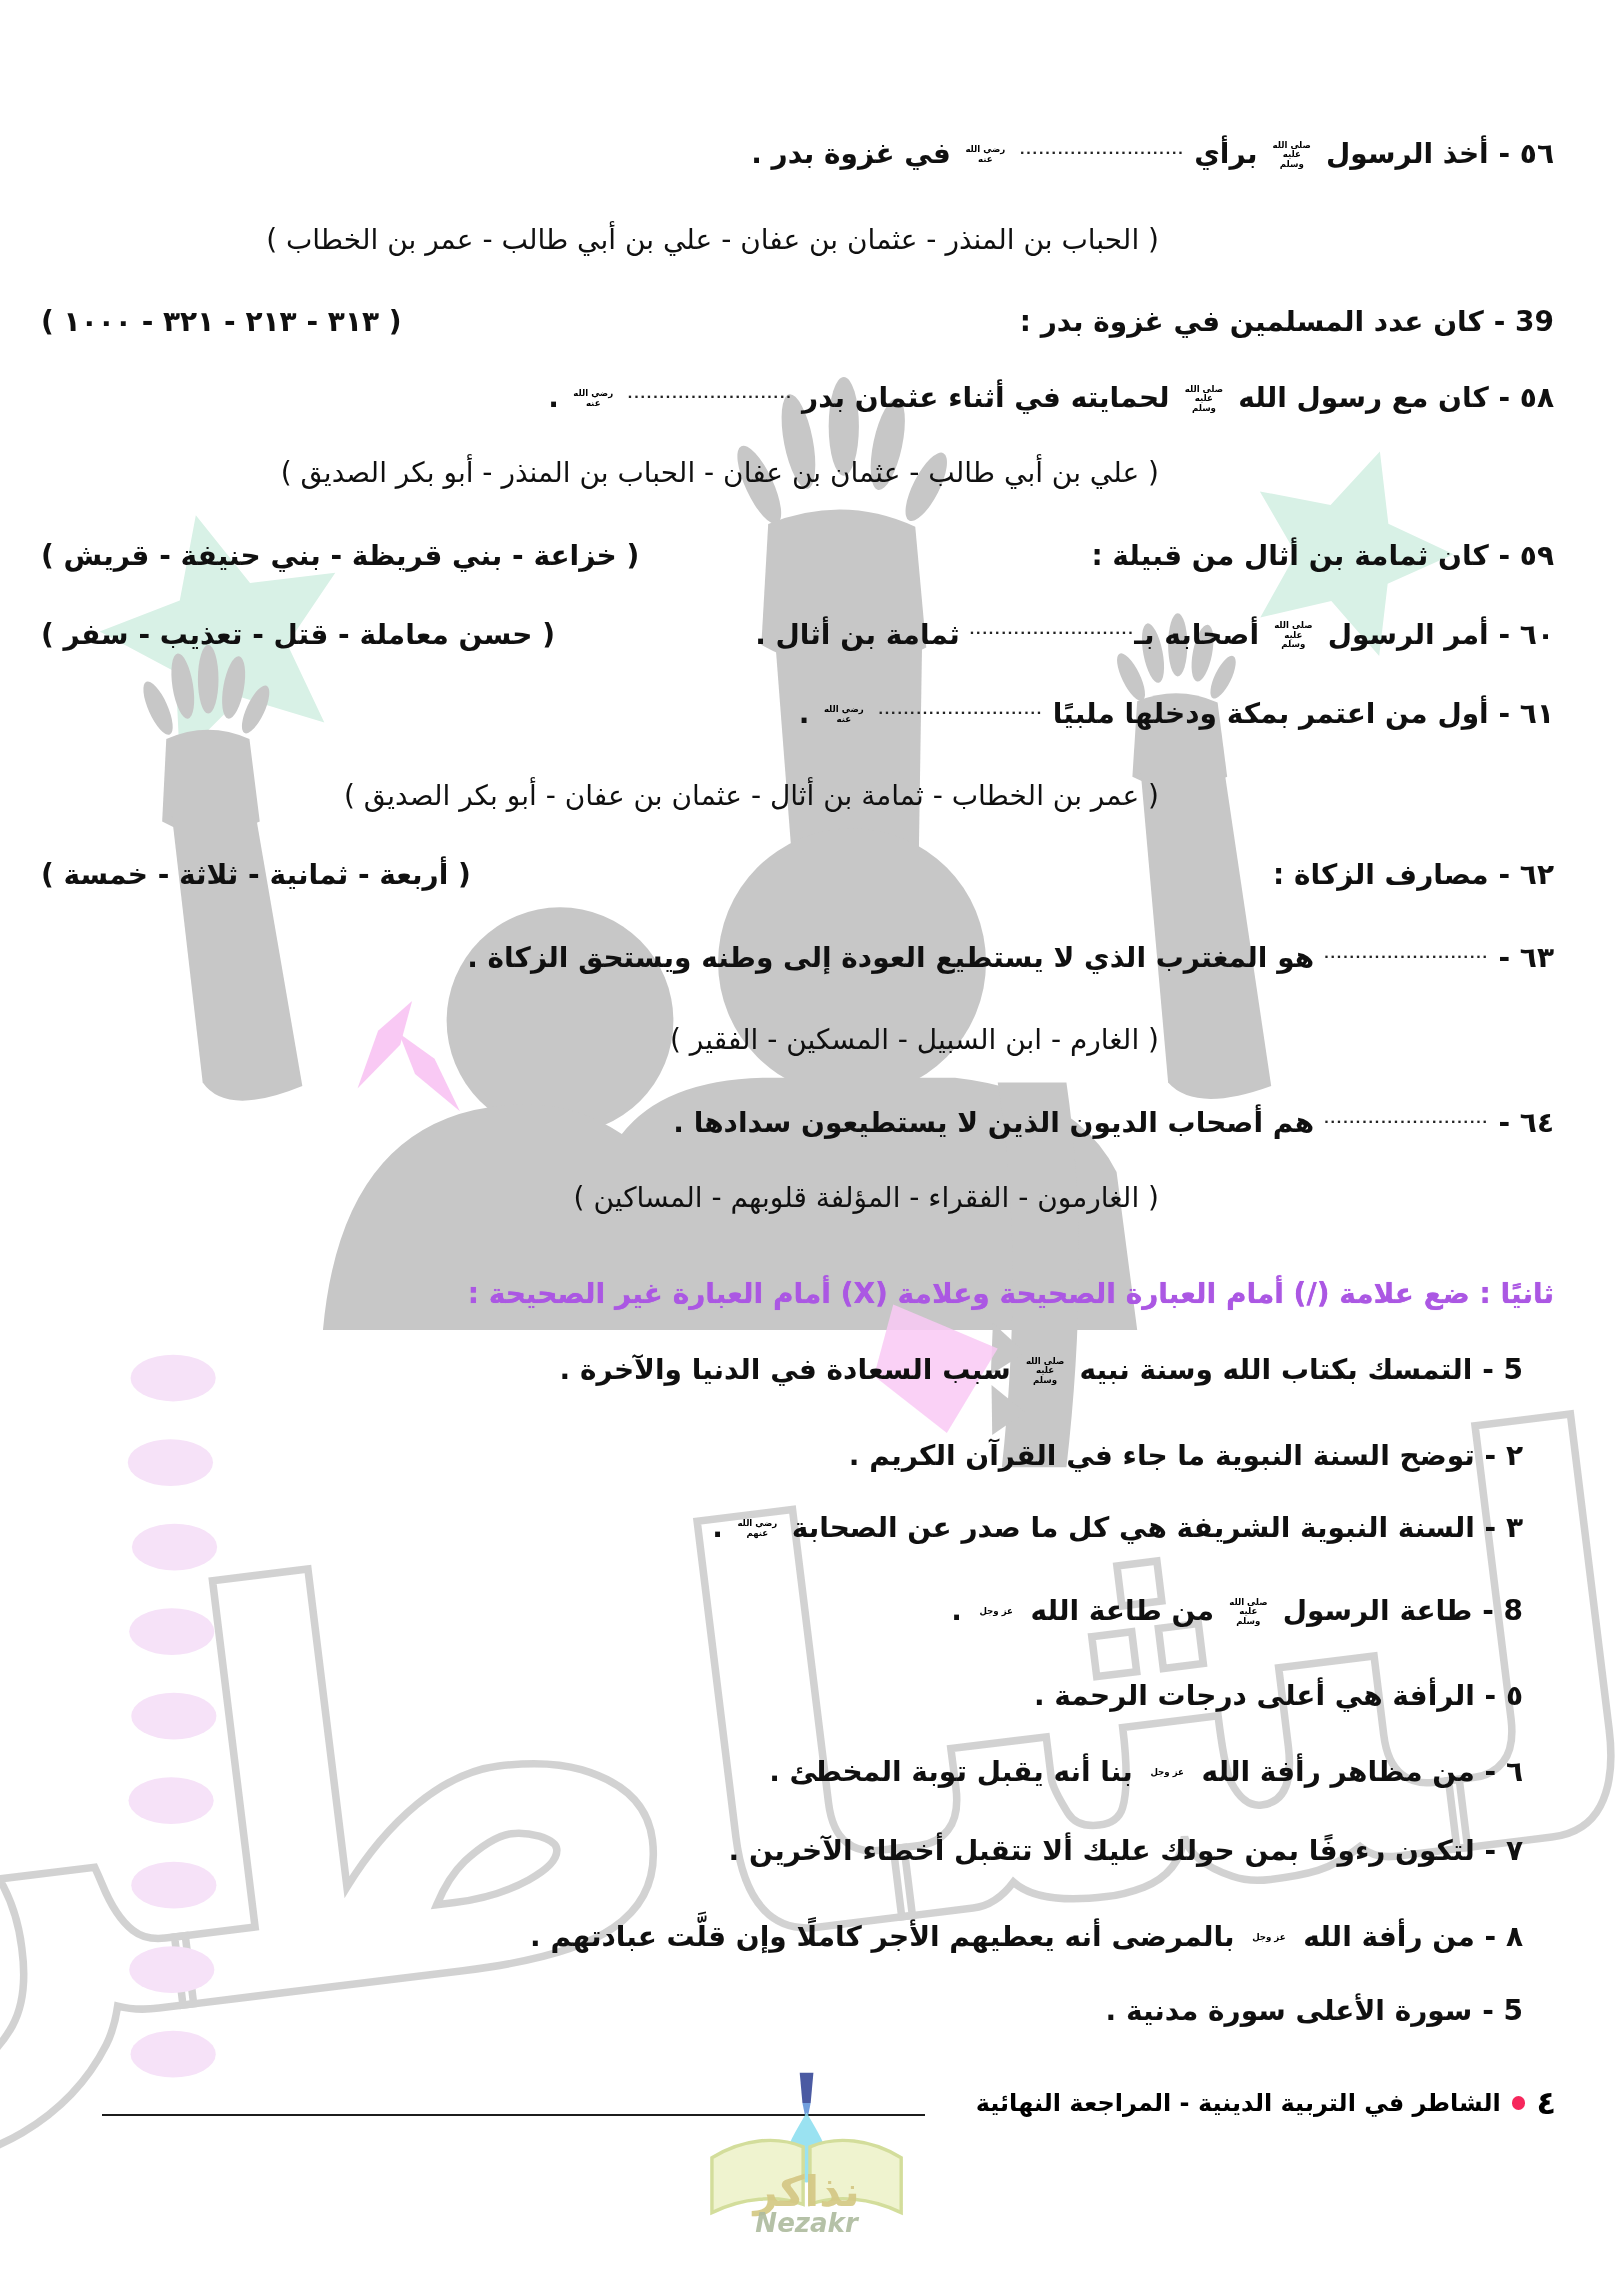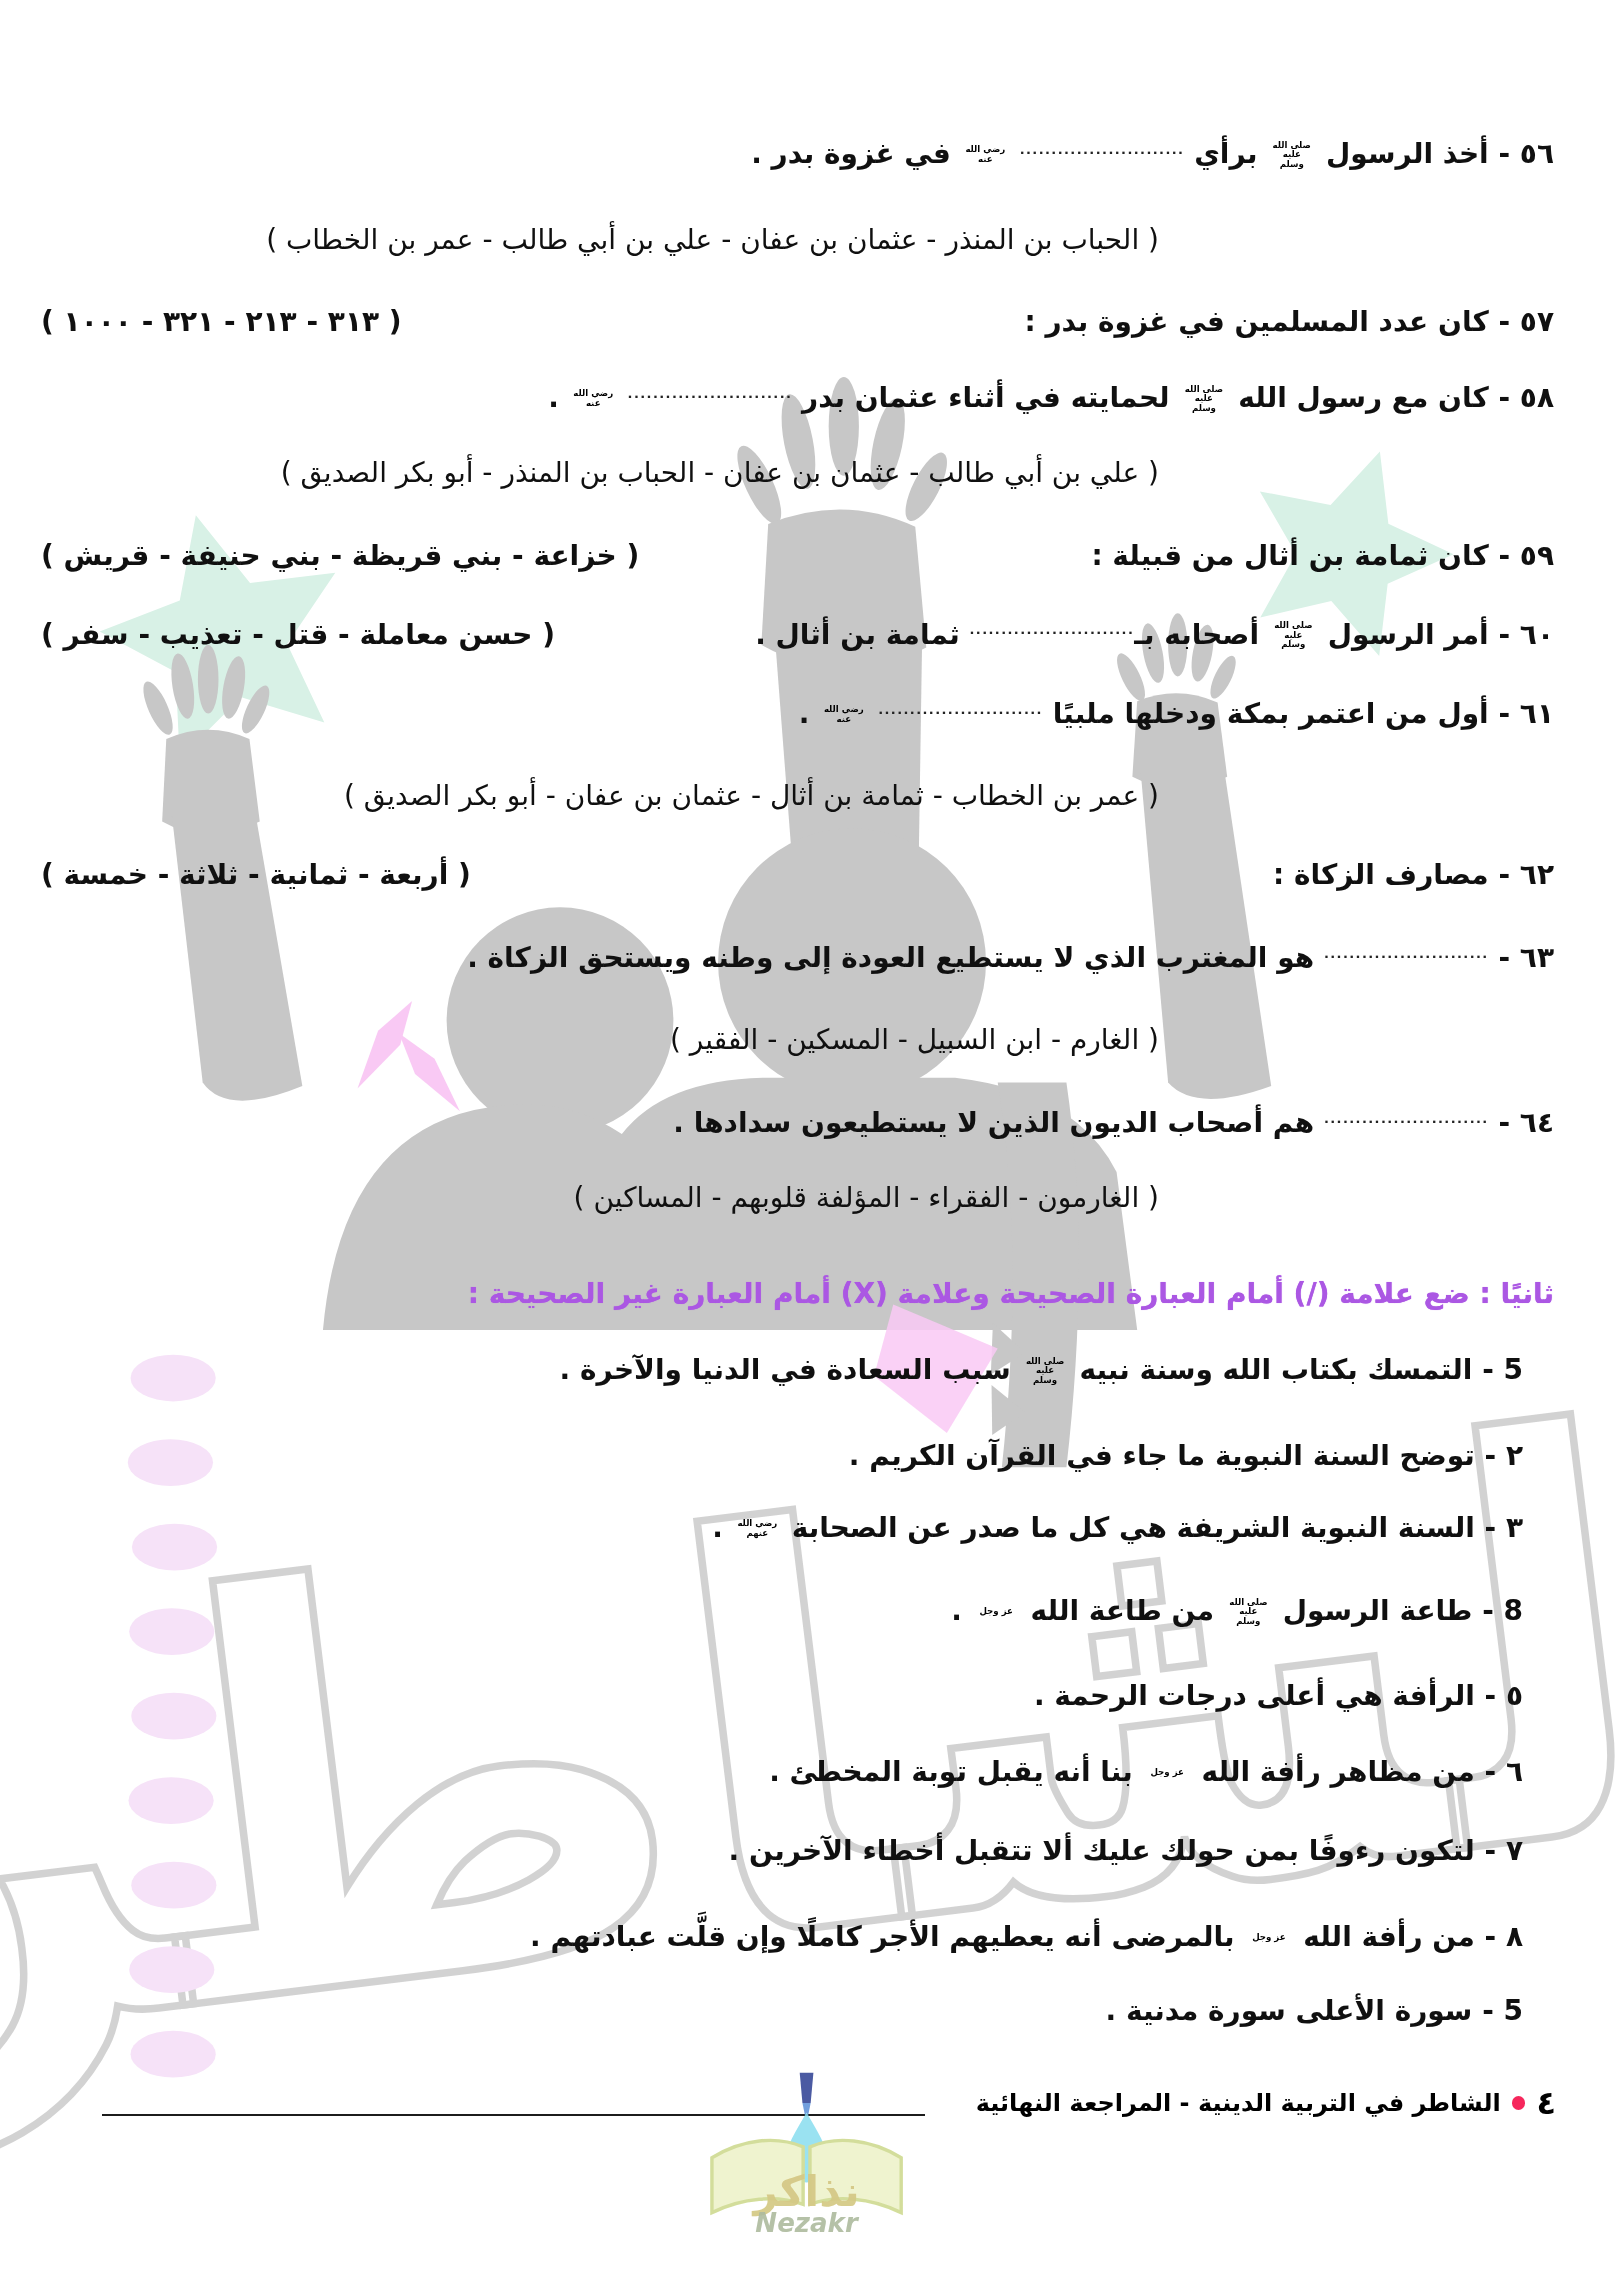--- a/index.html
+++ b/index.html
@@ -135,21 +135,21 @@
       <ellipse cx="253" cy="2743" rx="62" ry="34"></ellipse>
       <ellipse cx="250" cy="2866" rx="62" ry="34"></ellipse>
       <ellipse cx="252" cy="2989" rx="62" ry="34"></ellipse>
     </g>
   </svg>
 
   <main class="content" id="rows-container">
       <div class="row" style="top: 124px;"><span class="q-part"><span>٥٦ - أخذ الرسول </span><span class="hon">صلى الله عليه وسلم</span><span> برأي </span><span class="blank">..........................</span><span> </span><span class="hon">رضي الله عنه</span><span> في غزوة بدر .</span></span></div>
       <div class="row-opt" style="top: 210px;">( الحباب بن المنذر - عثمان بن عفان - علي بن أبي طالب - عمر بن الخطاب )</div>
       <div class="row row-inline" style="top: 292px;">
-        <span class="q-part"><span>٥٧ - كان عدد المسلمين في غزوة بدر :</span></span>
+        <span class="q-part"><span>39 - كان عدد المسلمين في غزوة بدر :</span></span>
         <span class="opt-inline">( ٣١٣ - ٢١٣ - ٣٢١ - ١٠٠٠ )</span>
       </div>
       <div class="row" style="top: 368px;"><span class="q-part"><span>٥٨ - كان مع رسول الله </span><span class="hon">صلى الله عليه وسلم</span><span> لحمايته في أثناء عثمان بدر </span><span class="blank">..........................</span><span> </span><span class="hon">رضي الله عنه</span><span> .</span></span></div>
       <div class="row-opt" style="top: 443px;">( علي بن أبي طالب - عثمان بن عفان - الحباب بن المنذر - أبو بكر الصديق )</div>
       <div class="row row-inline" style="top: 526px;">
         <span class="q-part"><span>٥٩ - كان ثمامة بن أثال من قبيلة :</span></span>
         <span class="opt-inline">( خزاعة - بني قريظة - بني حنيفة - قريش )</span>
       </div>
       <div class="row row-inline" style="top: 605px;">
         <span class="q-part"><span>٦٠ - أمر الرسول </span><span class="hon">صلى الله عليه وسلم</span><span> أصحابه بـ</span><span class="blank">..........................</span><span> ثمامة بن أثال .</span></span>

